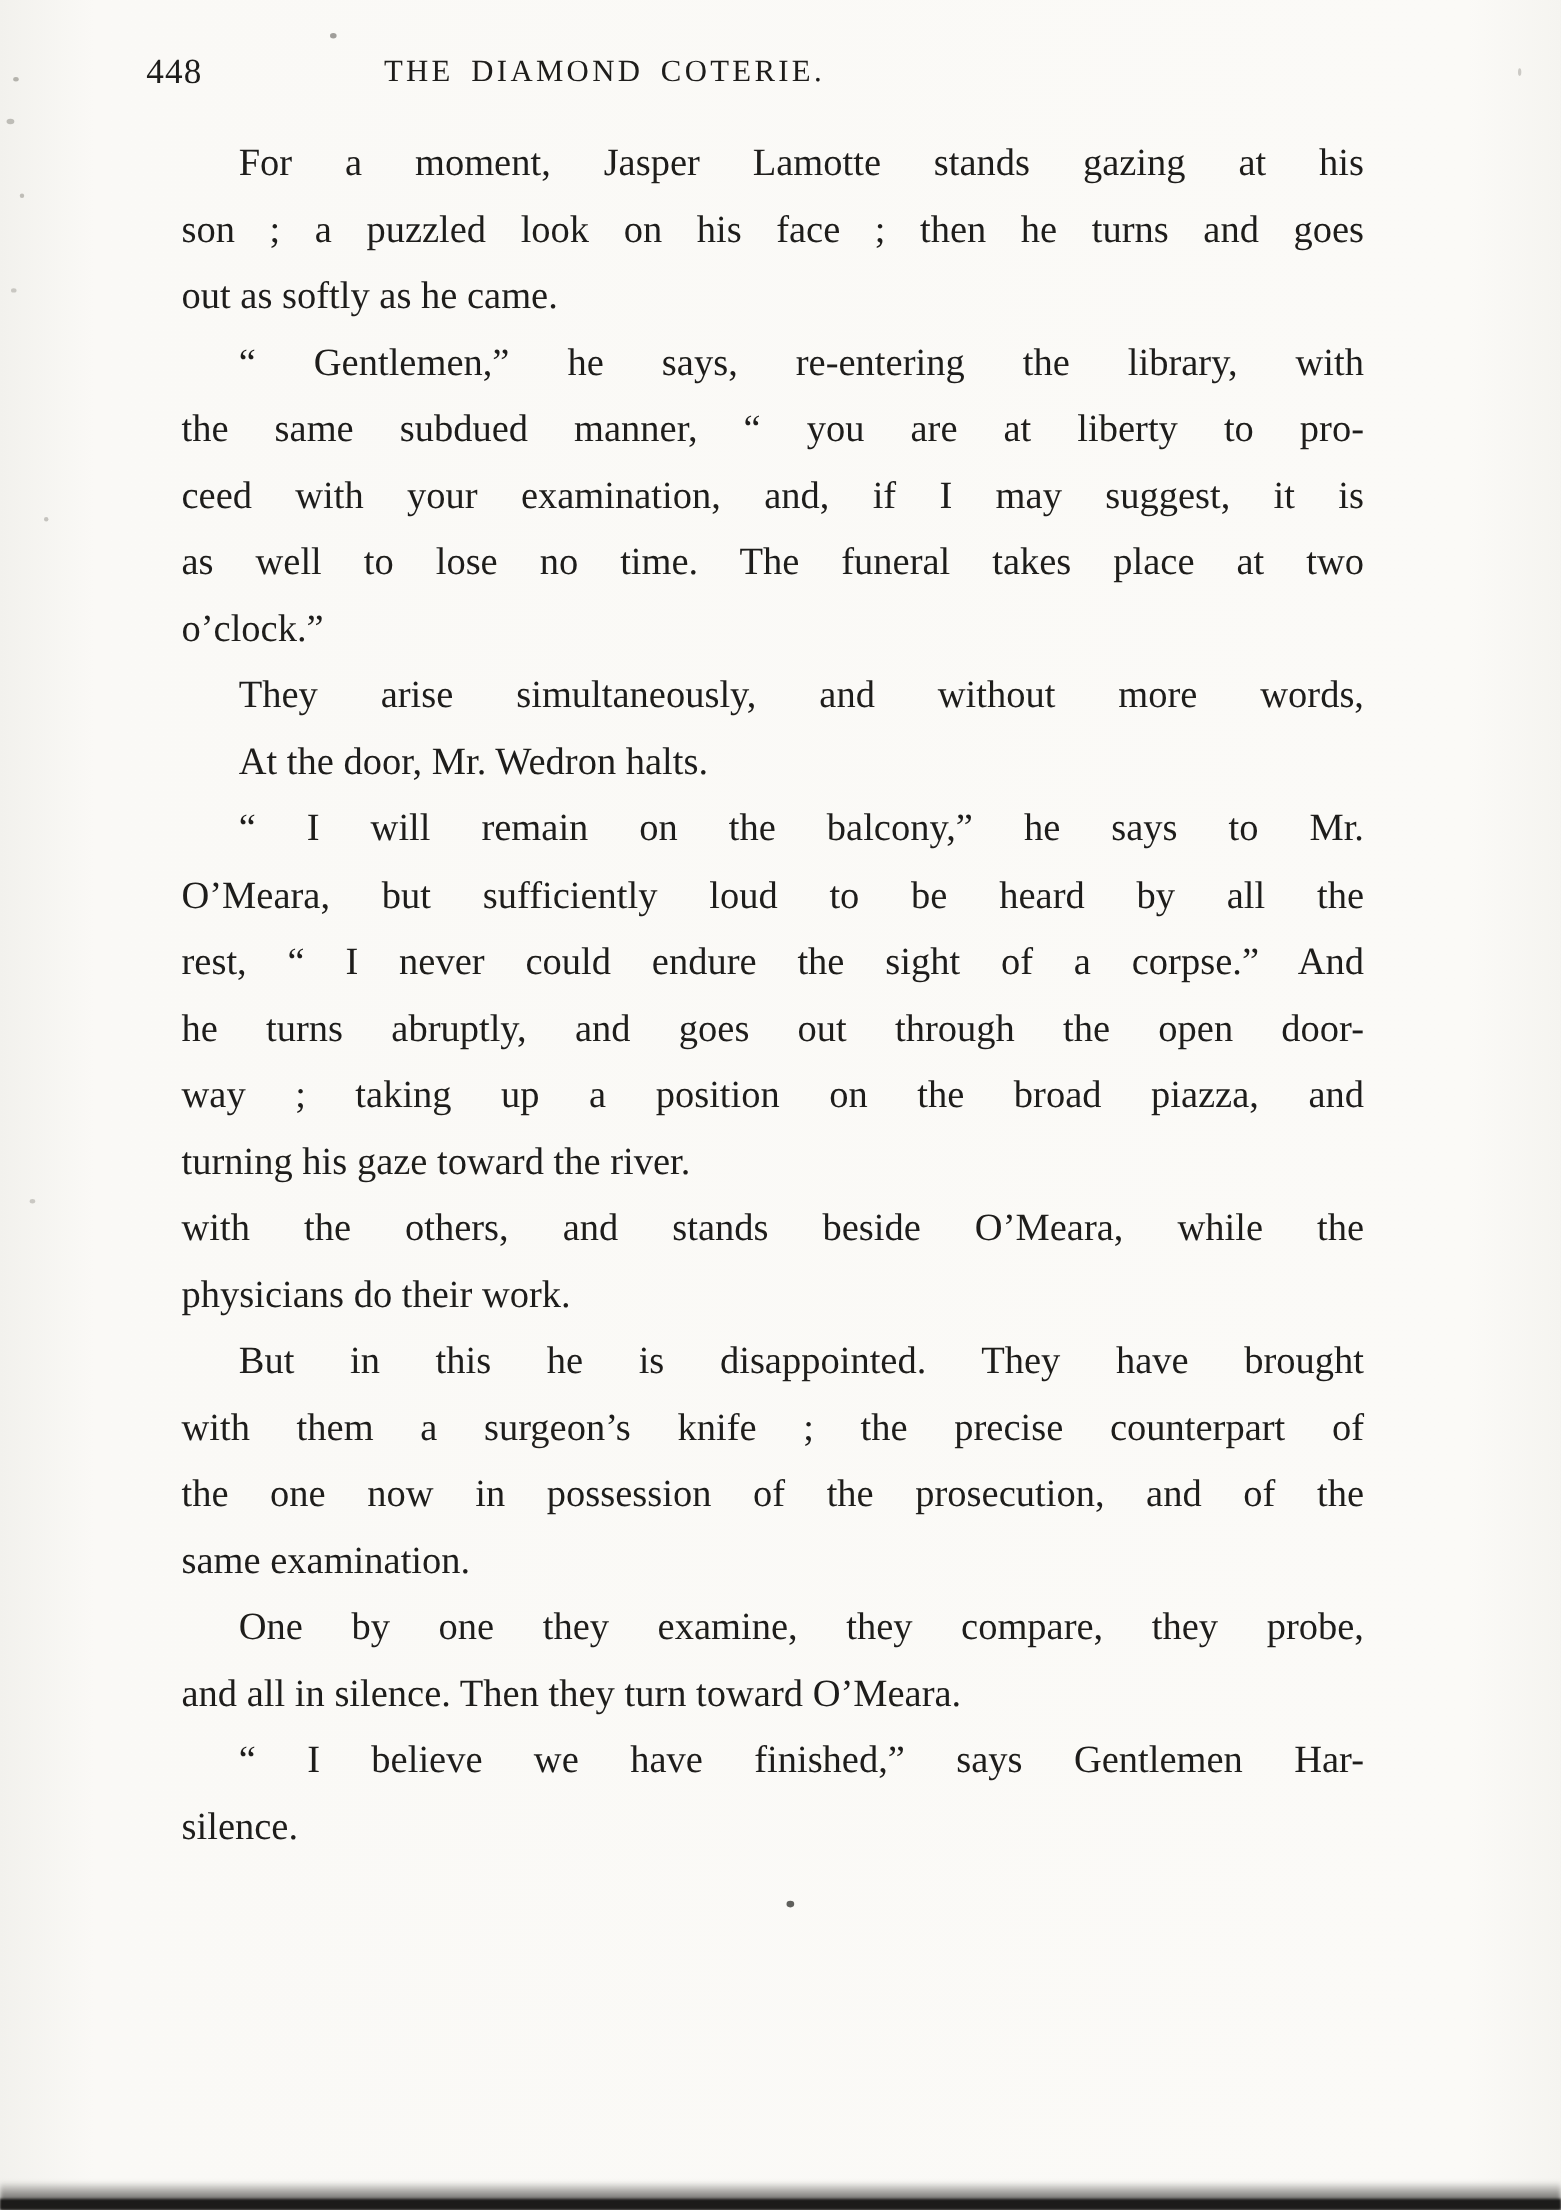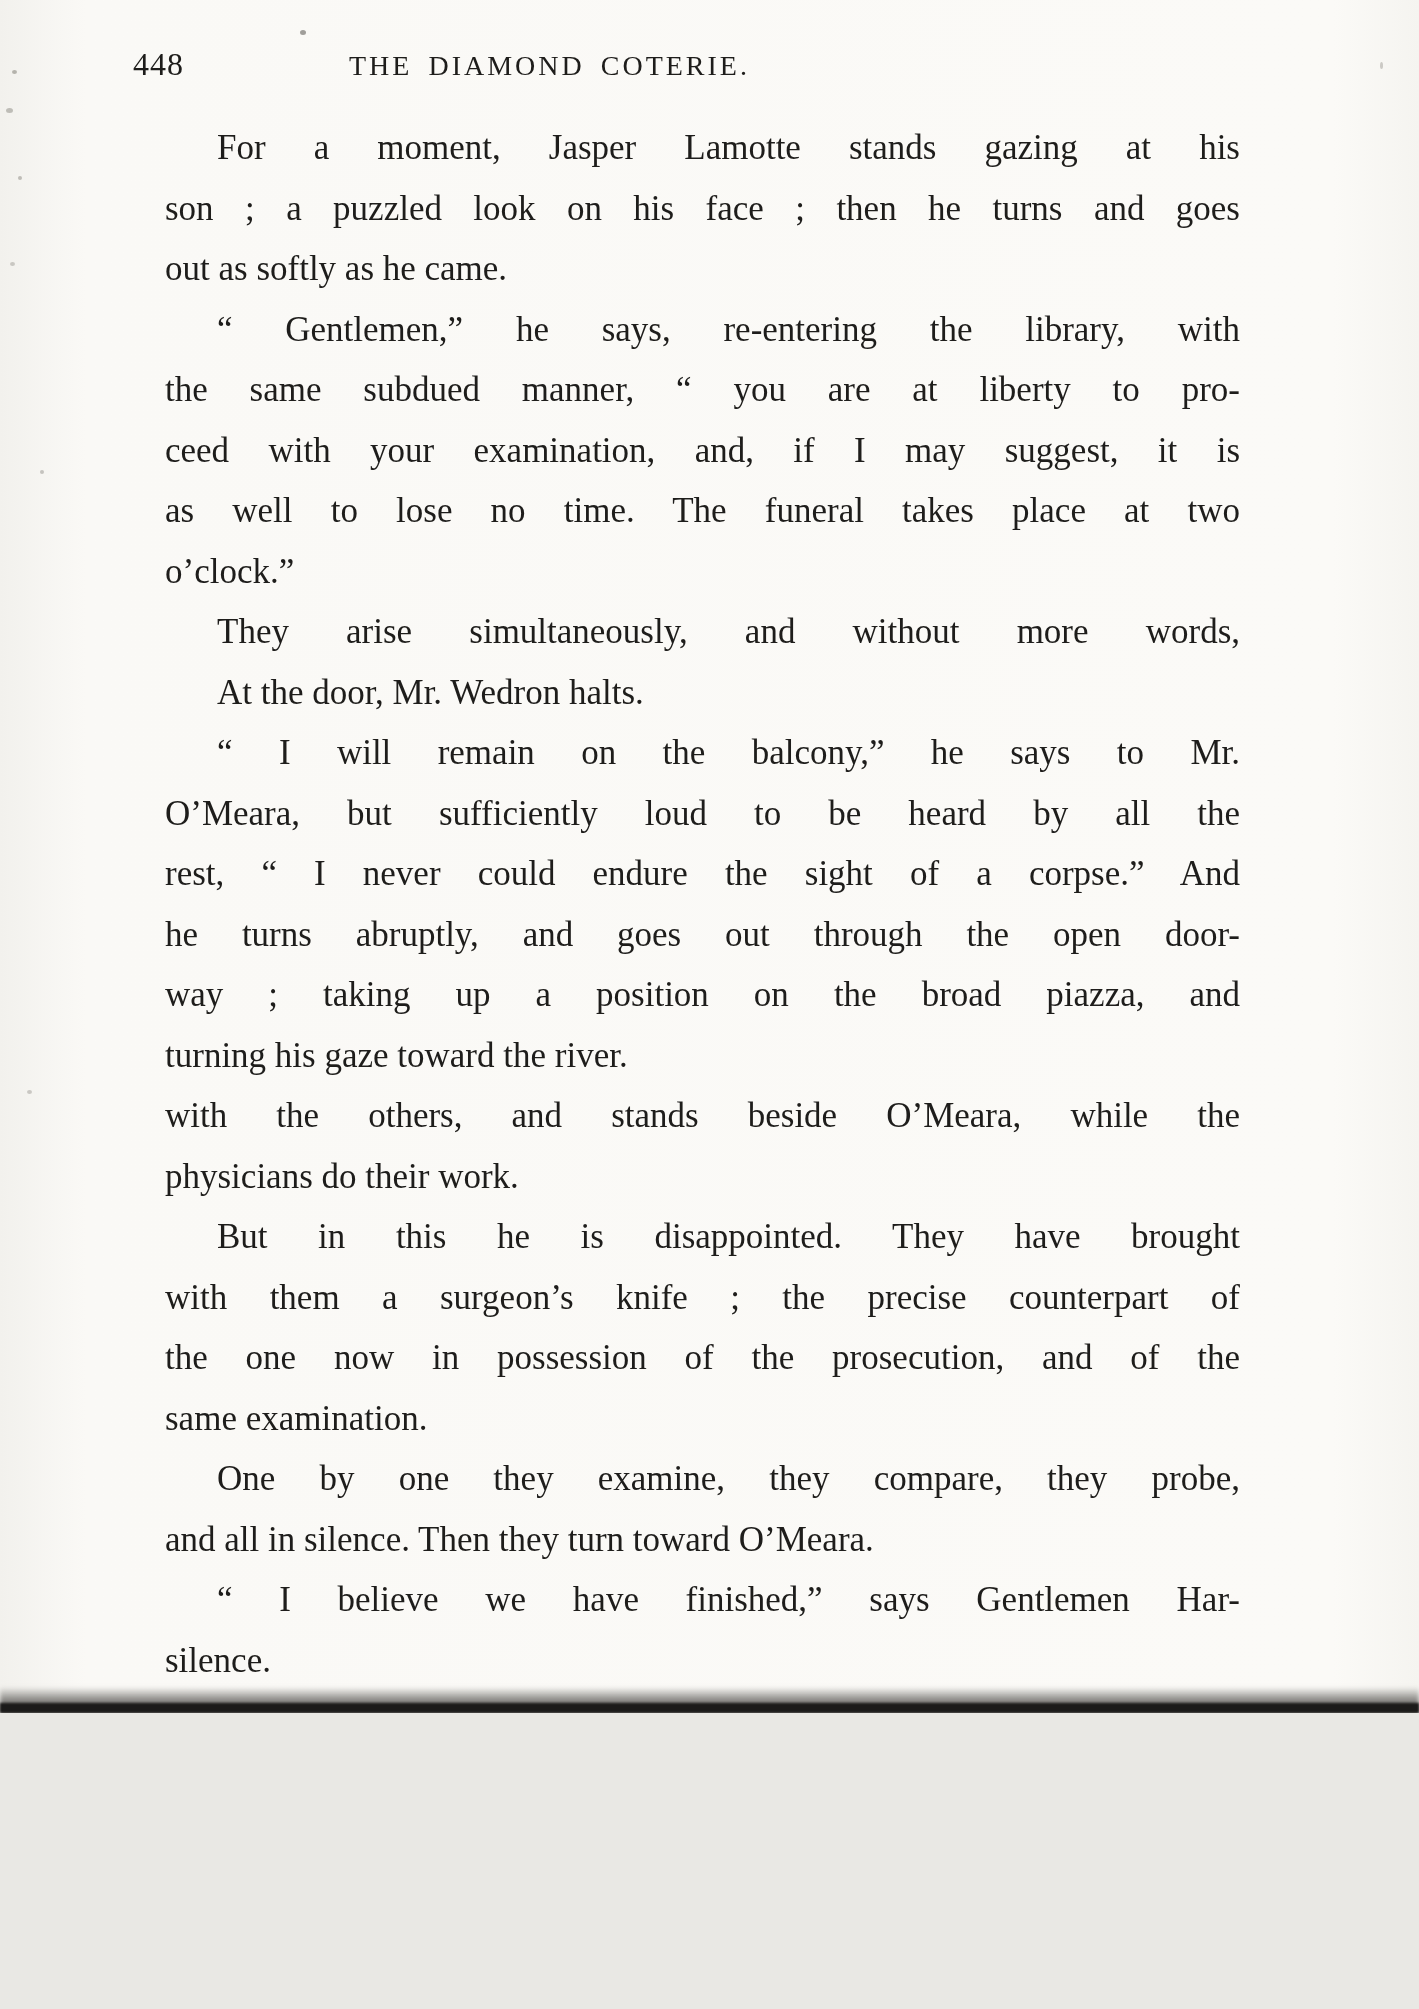--- a/index.html
+++ b/index.html
@@ -3,21 +3,21 @@
 <meta charset="utf-8">
 <style>
   html, body {
     margin: 0;
     padding: 0;
     background: #e9e8e4;
   }
   .page {
     position: relative;
     width: 1419px;
-    height: 1713px;
+    height: 2009px;
     margin: 0 auto;
     background: linear-gradient(90deg, #f2f1ed 0%, #faf9f6 6%, #fbfaf7 94%, #f5f4f0 100%);
     overflow: hidden;
     font-family: "Liberation Serif", "DejaVu Serif", serif;
     color: #1e1d1b;
   }
   .page-header {
     position: relative;
     padding-top: 46px;
     height: 60px;

